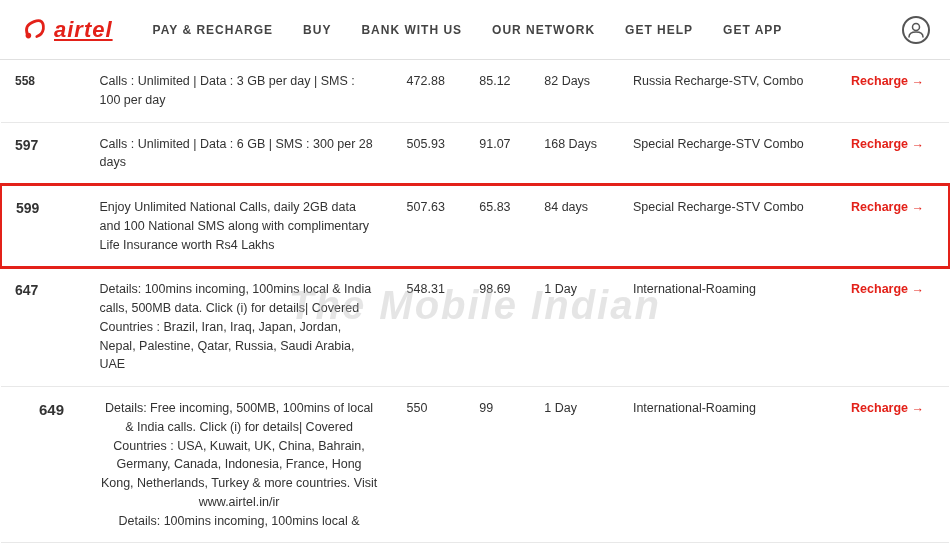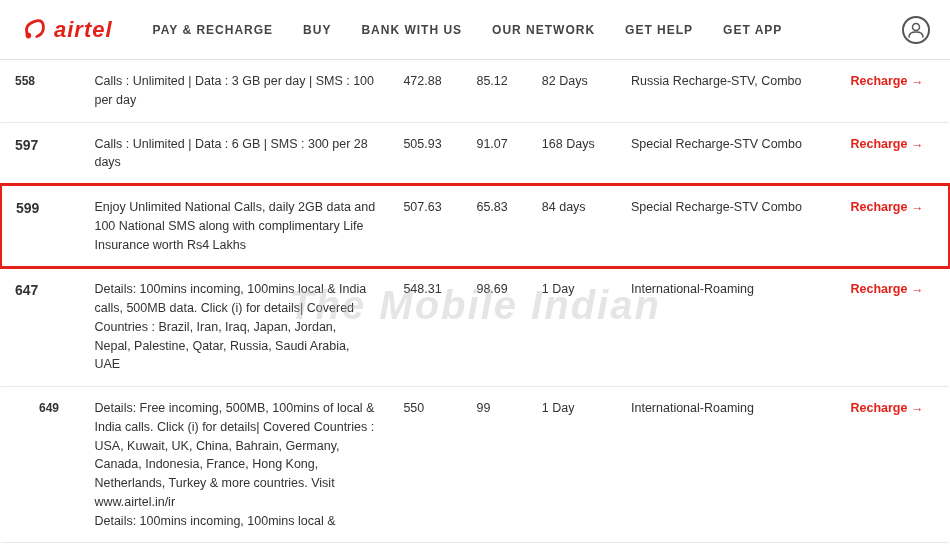--- a/index.html
+++ b/index.html
@@ -23,20 +23,21 @@
       width: 28px;
       height: 28px;
       margin-right: 6px;
     }
     .logo-text {
       color: #e32119;
       font-size: 22px;
       font-style: italic;
       font-weight: bold;
       letter-spacing: 1px;
+      text-decoration: underline;
     }
     .nav-links {
       display: flex;
       align-items: center;
       gap: 30px;
       flex: 1;
     }
     .nav-item {
       font-size: 12px;
       font-weight: 600;
@@ -180,22 +181,22 @@
     <td style="max-width:280px;">Details: 100mins incoming, 100mins local &amp; India calls, 500MB data. Click (i) for details| Covered Countries : Brazil, Iran, Iraq, Japan, Jordan, Nepal, Palestine, Qatar, Russia, Saudi Arabia, UAE</td>
     <td style="white-space:nowrap;">548.31</td>
     <td style="white-space:nowrap;">98.69</td>
     <td style="white-space:nowrap;">1 Day</td>
     <td>International-Roaming</td>
     <td>
       <span class="recharge-btn">Recharge →</span>
     </td>
   </tr>
           <tr>
-    <td style="font-weight:600;font-size:12px;white-space:nowrap;padding-left:38px;">649</td>
-    <td style="max-width:280px;">Details: Free incoming, 500MB, 100mins of local &amp; India calls. Click (i) for details| Covered Countries : USA, Kuwait, UK, China, Bahrain, Germany, Canada, Indonesia, France, Hong Kong, Netherlands, Turkey &amp; more countries. Visit www.airtel.in/ir<br>Details: 100mins incoming, 100mins local &amp;</td>
+    <td style="font-weight:600;font-size:15px;white-space:nowrap;padding-left:38px;">649</td>
+    <td style="max-width:280px;text-align:center;">Details: Free incoming, 500MB, 100mins of local &amp; India calls. Click (i) for details| Covered Countries : USA, Kuwait, UK, China, Bahrain, Germany, Canada, Indonesia, France, Hong Kong, Netherlands, Turkey &amp; more countries. Visit www.airtel.in/ir<br>Details: 100mins incoming, 100mins local &amp;</td>
     <td style="white-space:nowrap;">550</td>
     <td style="white-space:nowrap;">99</td>
     <td style="white-space:nowrap;">1 Day</td>
     <td>International-Roaming</td>
     <td>
       <span class="recharge-btn">Recharge →</span>
     </td>
   </tr>
         </tbody>
     </table>

